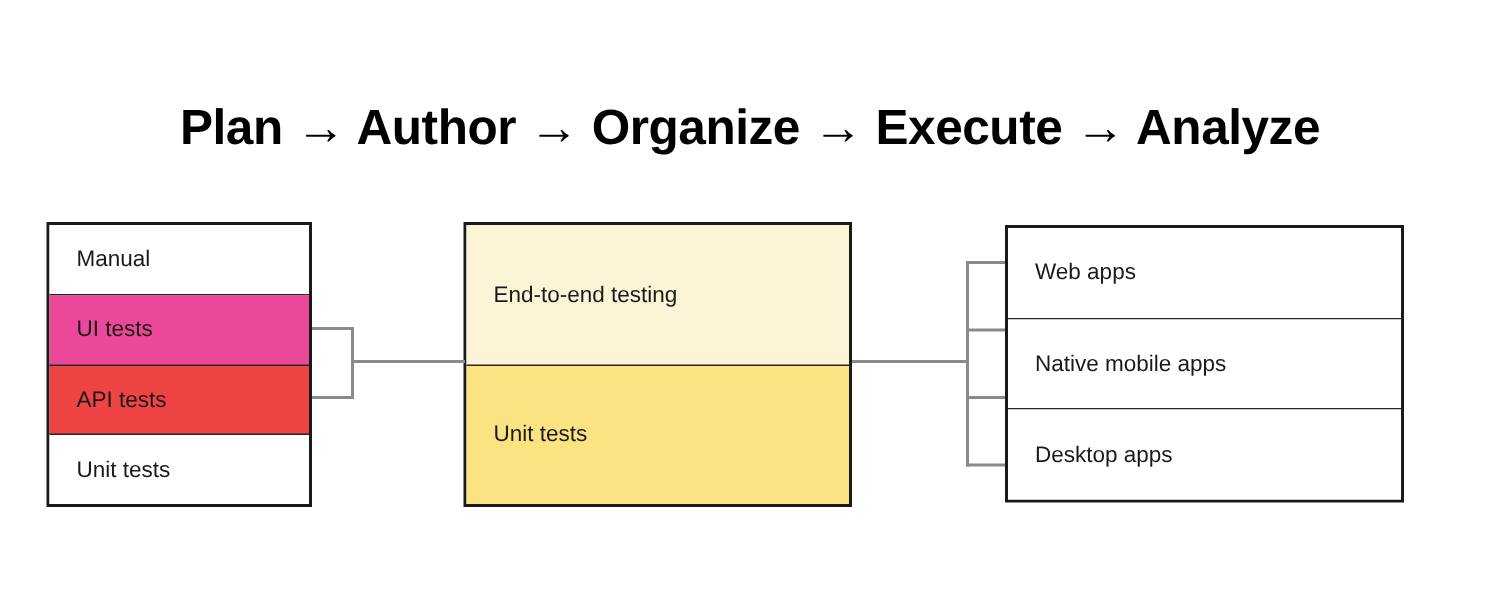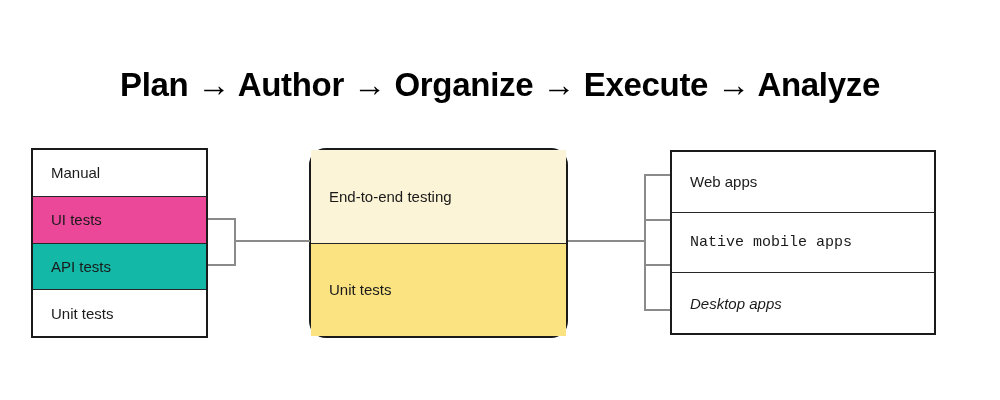--- a/index.html
+++ b/index.html
@@ -70,33 +70,33 @@
 </head>
 <body>
 
 <div class="canvas">
 
   <div class="title">Plan → Author → Organize → Execute → Analyze</div>
 
   <div class="box box-left" style="border-color: rgb(26, 26, 26);">
     <div class="row" style="background: rgb(255, 255, 255);">Manual</div>
     <div class="row" style="background: #ec4899;">UI tests</div>
-    <div class="row" style="background: #14b8a6;">API tests</div>
+    <div class="row" style="background: #ef4444;">API tests</div>
     <div class="row" style="background: rgb(255, 255, 255);">Unit tests</div>
   </div>
 
-  <div class="box box-middle" style="border-color: rgb(26, 26, 26); border-radius: 17px;">
+  <div class="box box-middle" style="border-color: rgb(26, 26, 26);">
     <div class="row" style="background: rgb(252, 244, 214);">End-to-end testing</div>
     <div class="row" style="background: rgb(251, 227, 130);">Unit tests</div>
   </div>
 
   <div class="box box-right" style="border-color: rgb(26, 26, 26);">
     <div class="row" style="background: rgb(255, 255, 255);">Web apps</div>
-    <div class="row" style="background: rgb(255, 255, 255); font-family: Liberation Mono, monospace;">Native mobile apps</div>
-    <div class="row" style="background: rgb(255, 255, 255); font-style: italic;">Desktop apps</div>
+    <div class="row" style="background: rgb(255, 255, 255);">Native mobile apps</div>
+    <div class="row" style="background: rgb(255, 255, 255);">Desktop apps</div>
   </div>
 
   <div class="conn conn-l-stub1" style="background: rgb(138, 138, 138);"></div>
   <div class="conn conn-l-stub2" style="background: rgb(138, 138, 138);"></div>
   <div class="conn conn-l-vert" style="background: rgb(138, 138, 138);"></div>
   <div class="conn conn-l-main" style="background: rgb(138, 138, 138);"></div>
   <div class="conn conn-r-main" style="background: rgb(138, 138, 138);"></div>
   <div class="conn conn-r-vert" style="background: rgb(138, 138, 138);"></div>
   <div class="conn conn-r-stub1" style="background: rgb(138, 138, 138);"></div>
   <div class="conn conn-r-stub2" style="background: rgb(138, 138, 138);"></div>

